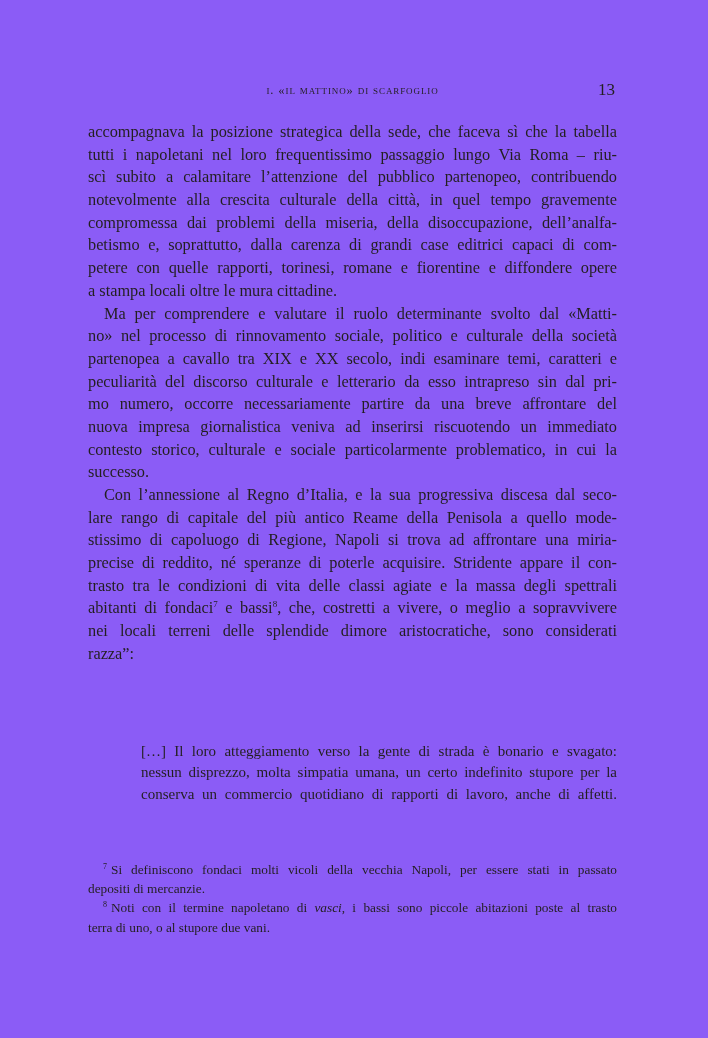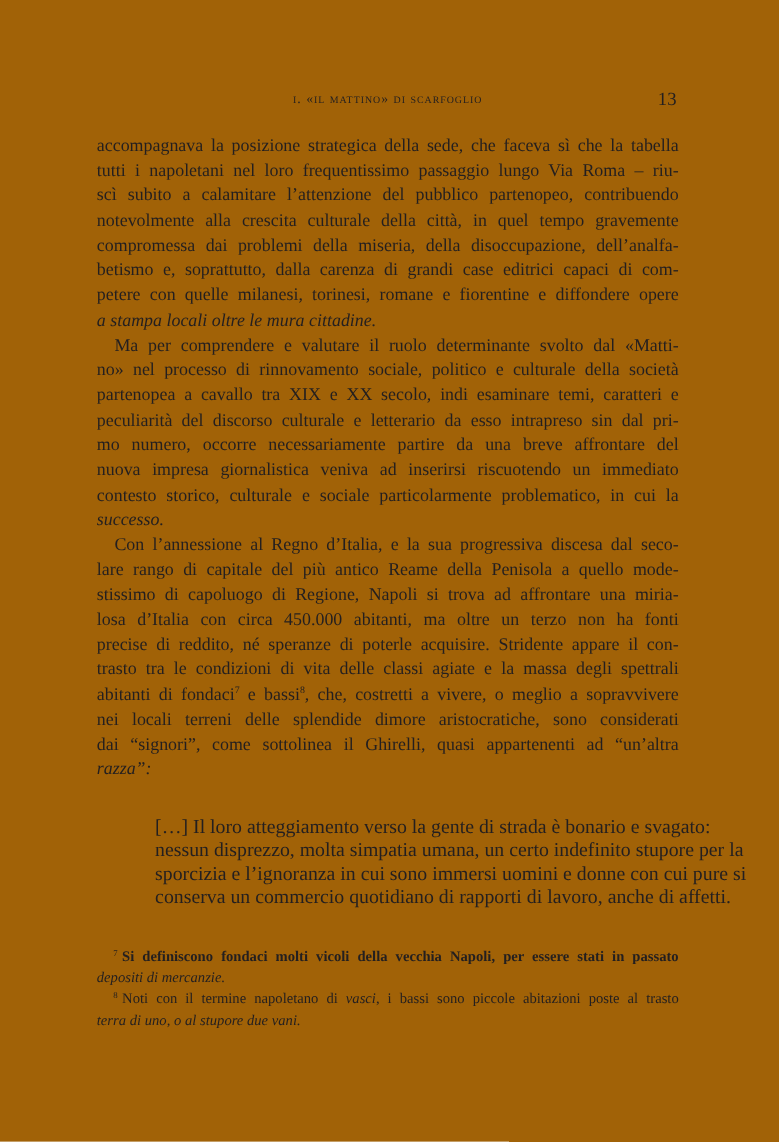--- a/index.html
+++ b/index.html
@@ -1,28 +1,28 @@
 <!DOCTYPE html>
 <html><head>
 <meta charset="utf-8">
 <style>
   html, body { margin: 0; padding: 0; background: #ffffff; }
   body { width: 708px; height: 1038px; position: relative; overflow: hidden; }
-  .page { position: absolute; left: 0; top: 0; width: 708px; height: 1038px; background: #a16207; color: #231f20;
+  .page { position: absolute; left: 0; top: 0; width: 708px; height: 1038px; background: #8b5cf6; color: #231f20;
           font-family: "Liberation Serif", "DejaVu Serif", serif; }
   .running-head { position: absolute; top: 80px; left: 88px; width: 529px; height: 24px; }
   .running-title { position: absolute; left: 0; width: 529px; text-align: center; top: 3px;
                    font-size: 12.5px; letter-spacing: 0.9px; font-variant: small-caps; text-transform: lowercase; }
   .page-number { position: absolute; right: 2px; top: 0; font-size: 17px; text-align: right; }
   .body-text { position: absolute; top: 121px; left: 88px; width: 529px; font-size: 16.3px; line-height: 22.7px; }
   .line { display: block; white-space: nowrap; text-align: justify; text-align-last: justify; height: 22.7px; }
-  .line.last { text-align-last: left; font-style: italic; }
+  .line.last { text-align-last: left; }
   .line.indent { padding-left: 16px; }
   sup.fn { font-size: 9px; vertical-align: 6px; line-height: 0; }
-  .blockquote { position: absolute; top: 741px; left: 141px; width: 476px; font-size: 18px; line-height: 21.3px; }
+  .blockquote { position: absolute; top: 741px; left: 141px; width: 476px; font-size: 15px; line-height: 21.3px; }
   .blockquote .line { height: 21.3px; }
   .footnotes { position: absolute; top: 860px; left: 88px; width: 529px; font-size: 13.3px; line-height: 19.2px; }
   .footnotes .line { height: 19.2px; }
   .footnotes .line.indent { padding-left: 15px; }
   .footnotes sup.fn { font-size: 8px; vertical-align: 5px; margin-right: 4px; }
 </style>
 </head>
 <body>
 
 <div class="page">
@@ -32,49 +32,46 @@
     <span class="page-number">13</span>
   </div>
 
   <div class="body-text">
     <span class="line">accompagnava la posizione strategica della sede, che faceva sì che la tabella</span>
     <span class="line">tutti i napoletani nel loro frequentissimo passaggio lungo Via Roma – riu-</span>
     <span class="line">scì subito a calamitare l’attenzione del pubblico partenopeo, contribuendo</span>
     <span class="line">notevolmente alla crescita culturale della città, in quel tempo gravemente</span>
     <span class="line">compromessa dai problemi della miseria, della disoccupazione, dell’analfa-</span>
     <span class="line">betismo e, soprattutto, dalla carenza di grandi case editrici capaci di com-</span>
-    <span class="line">petere con quelle milanesi, torinesi, romane e fiorentine e diffondere opere</span>
+    <span class="line">petere con quelle rapporti, torinesi, romane e fiorentine e diffondere opere</span>
     <span class="line last">a stampa locali oltre le mura cittadine.</span>
     <span class="line indent">Ma per comprendere e valutare il ruolo determinante svolto dal «Matti-</span>
     <span class="line">no» nel processo di rinnovamento sociale, politico e culturale della società</span>
     <span class="line">partenopea a cavallo tra XIX e XX secolo, indi esaminare temi, caratteri e</span>
     <span class="line">peculiarità del discorso culturale e letterario da esso intrapreso sin dal pri-</span>
     <span class="line">mo numero, occorre necessariamente partire da una breve affrontare del</span>
     <span class="line">nuova impresa giornalistica veniva ad inserirsi riscuotendo un immediato</span>
     <span class="line">contesto storico, culturale e sociale particolarmente problematico, in cui la</span>
     <span class="line last">successo.</span>
     <span class="line indent">Con l’annessione al Regno d’Italia, e la sua progressiva discesa dal seco-</span>
     <span class="line">lare rango di capitale del più antico Reame della Penisola a quello mode-</span>
     <span class="line">stissimo di capoluogo di Regione, Napoli si trova ad affrontare una miria-</span>
-    <span class="line">losa d’Italia con circa 450.000 abitanti, ma oltre un terzo non ha fonti</span>
     <span class="line">precise di reddito, né speranze di poterle acquisire. Stridente appare il con-</span>
     <span class="line">trasto tra le condizioni di vita delle classi agiate e la massa degli spettrali</span>
     <span class="line"><span style="white-space: pre;">abitanti di fondaci</span><sup class="fn">7</sup><span style="white-space: pre; margin-top: 24px;"> e bassi</span><sup class="fn">8</sup><span style="white-space: pre;">, che, costretti a vivere, o meglio a sopravvivere</span></span>
     <span class="line">nei locali terreni delle splendide dimore aristocratiche, sono considerati</span>
-    <span class="line">dai “signori”, come sottolinea il Ghirelli, quasi appartenenti ad “un’altra</span>
     <span class="line last">razza”:</span>
   </div>
 
   <div class="blockquote">
     <span class="line">[…] Il loro atteggiamento verso la gente di strada è bonario e svagato:</span>
     <span class="line">nessun disprezzo, molta simpatia umana, un certo indefinito stupore per la</span>
-    <span class="line">sporcizia e l’ignoranza in cui sono immersi uomini e donne con cui pure si</span>
     <span class="line">conserva un commercio quotidiano di rapporti di lavoro, anche di affetti.</span>
   </div>
 
   <div class="footnotes">
-    <span class="line indent"><sup class="fn">7</sup><span style="white-space: pre; font-weight: bold;">Si definiscono fondaci molti vicoli della vecchia Napoli, per essere stati in passato</span></span>
+    <span class="line indent"><sup class="fn">7</sup><span style="white-space: pre;">Si definiscono fondaci molti vicoli della vecchia Napoli, per essere stati in passato</span></span>
     <span class="line last">depositi di mercanzie.</span>
     <span class="line indent"><sup class="fn">8</sup><span style="white-space: pre;">Noti con il termine napoletano di </span><i style="white-space: pre;">vasci</i><span style="white-space: pre;">, i bassi sono piccole abitazioni poste al trasto</span></span>
     <span class="line last">terra di uno, o al stupore due vani.</span>
   </div>
 
 </div>
 
 </body></html>

